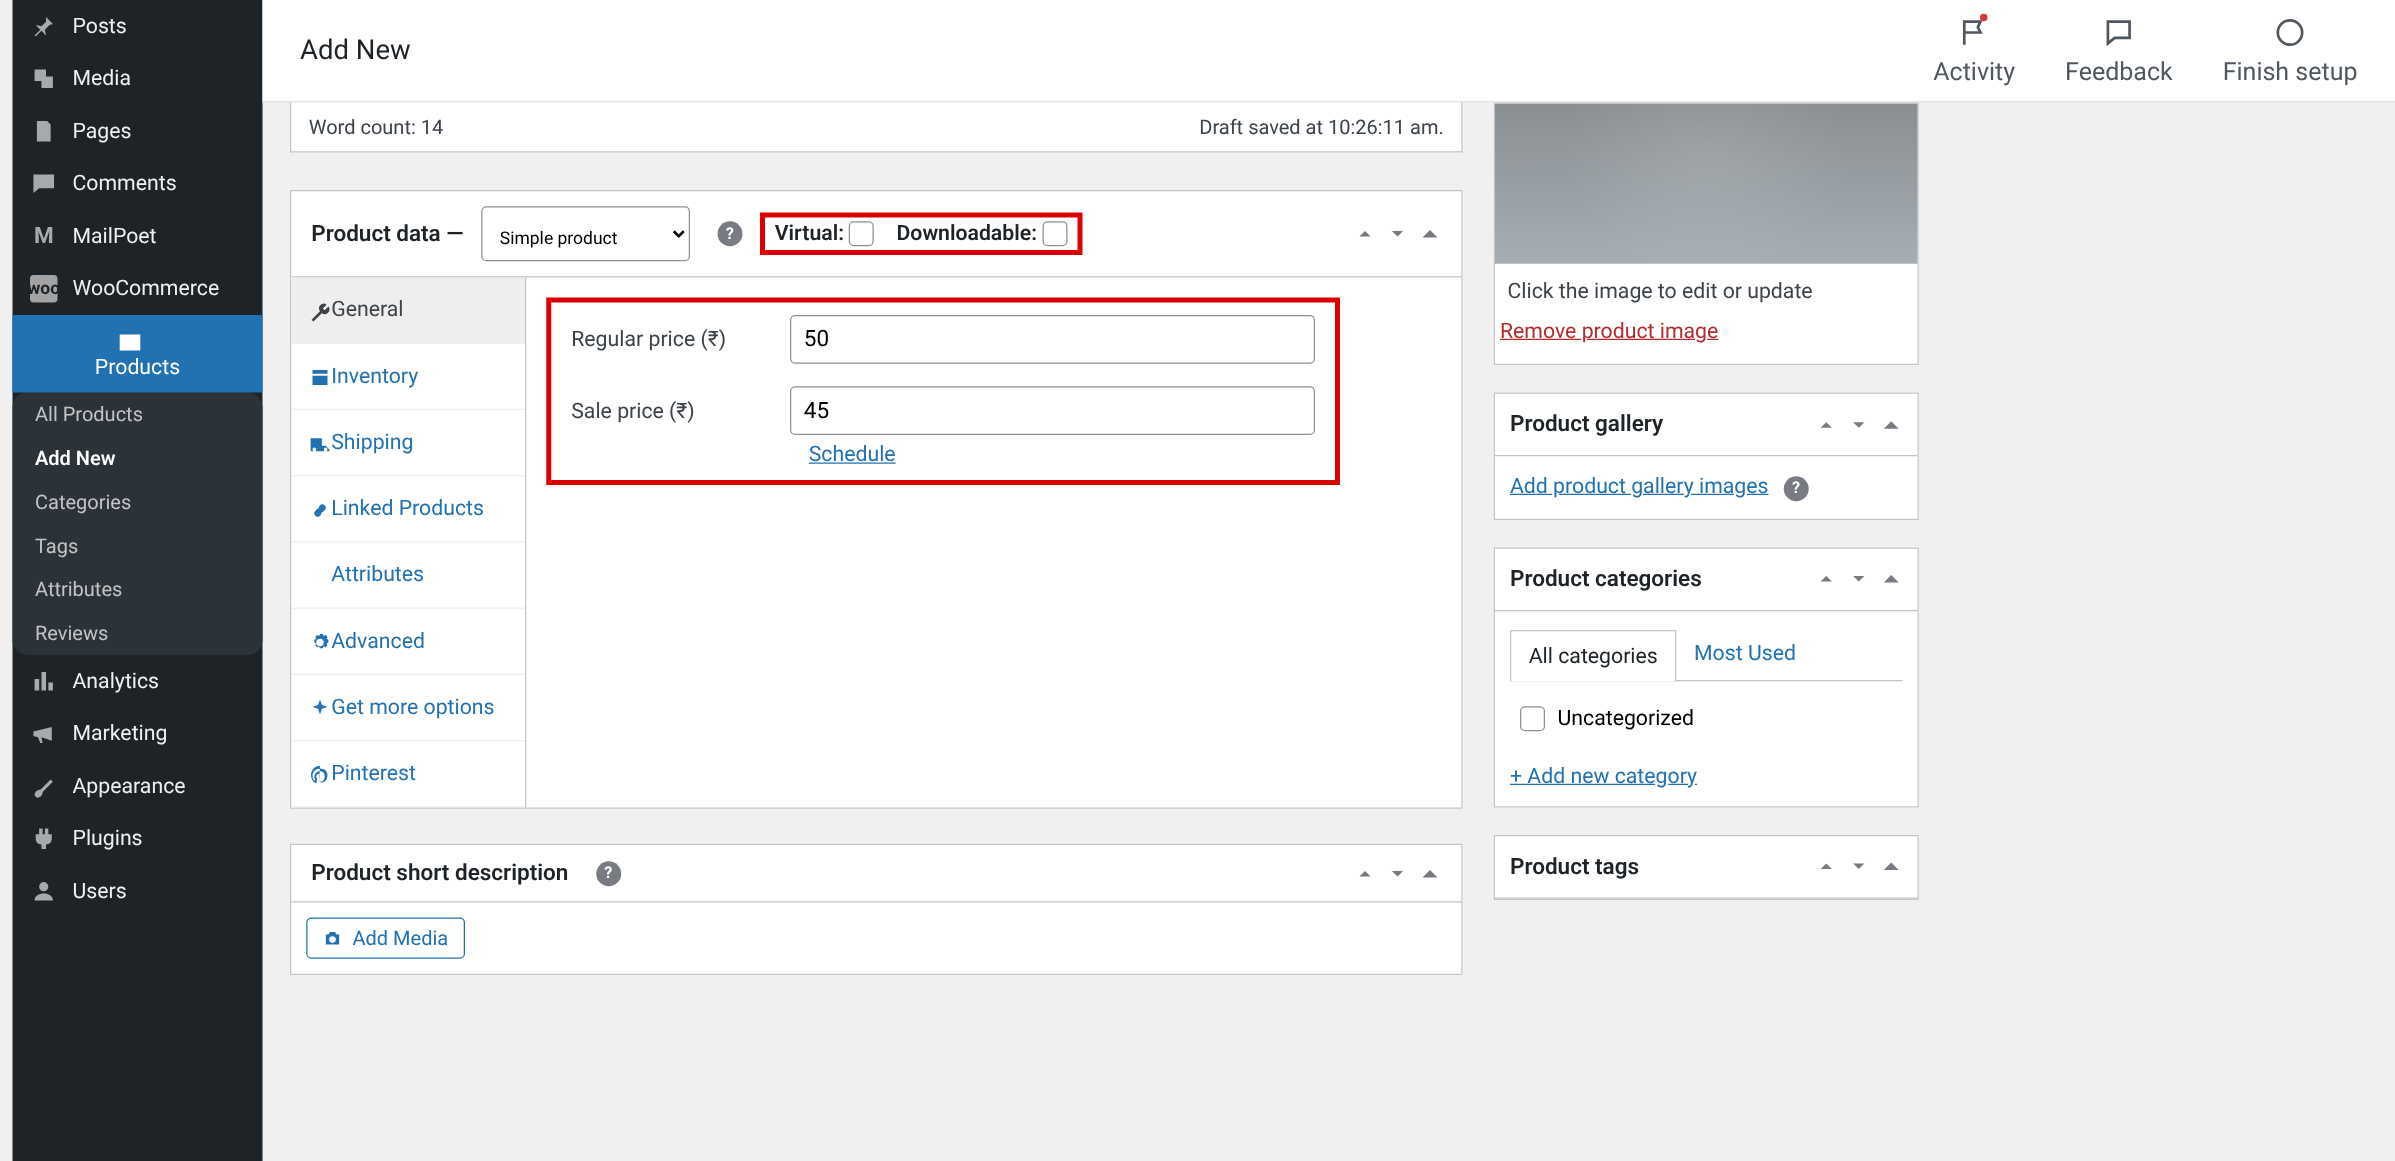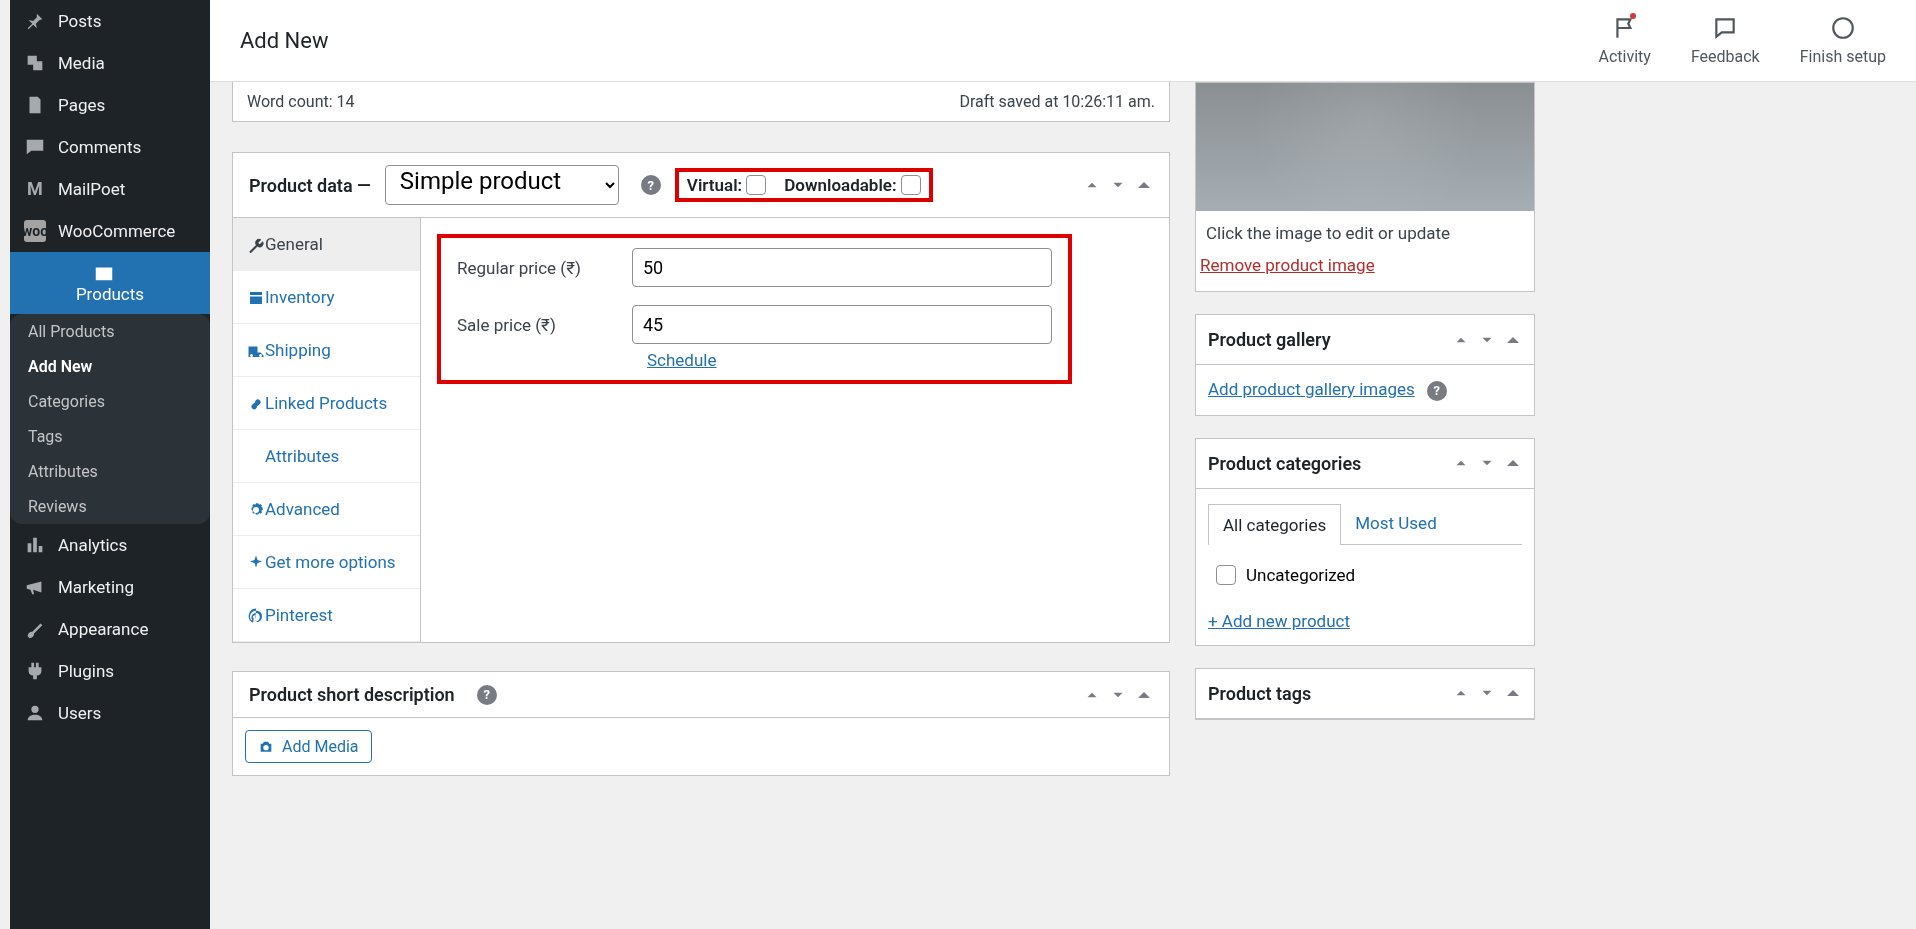--- a/index.html
+++ b/index.html
@@ -13,34 +13,34 @@
 .menu-item.active svg { fill: #fff; }
 .menu-item.active::after { content: ""; position: absolute; right: -10px; width: 0; height: 0; border: 10px solid transparent; border-right-color: #f0f0f1; }
 .submenu { background: #2c3338; border-radius: 12px; }
 .submenu-item { padding: 8px 14px 8px 18px; color: #c3c4c7; font-size: 16px; cursor: pointer; }
 .submenu-item.current { color: #fff; font-weight: 600; }
 
 
 .topbar { position: absolute; left: 210px; top: 0; right: 0; height: 82px; background: #fff; border-bottom: 1px solid #dcdcde; display: flex; align-items: center; padding: 0 30px; justify-content: space-between; }
 .topbar h1 { font-size: 22px; font-weight: 400; color: #1d2327; }
 .top-actions { display: flex; gap: 40px; }
-.top-action { display: flex; flex-direction: column; align-items: center; color: #50575e; font-size: 16px; cursor: pointer; }
+.top-action { display: flex; flex-direction: column; align-items: center; color: #50575e; font-size: 20px; cursor: pointer; }
 .top-action svg { width: 26px; height: 26px; fill: none; stroke: #50575e; stroke-width: 2; margin-bottom: 6px; }
 .top-action .dot { position: absolute; width: 6px; height: 6px; background: #d63638; border-radius: 50%; transform: translate(8px,-2px); }
 
 
 .main { position: absolute; left: 232px; top: 82px; width: 938px; }
 .right { position: absolute; left: 1195px; top: 82px; width: 340px; }
 
 .wcount { border: 1px solid #c3c4c7; border-top: none; background: #fff; display: flex; justify-content: space-between; padding: 10px 14px; font-size: 16px; color: #3c434a; margin-bottom: 30px; }
 
 .panel { border: 1px solid #c3c4c7; background: #fff; margin-bottom: 28px; }
 .panel-head { display: flex; align-items: center; padding: 12px 16px; border-bottom: 1px solid #c3c4c7; gap: 14px; }
 .panel-title { font-size: 18px; font-weight: 600; color: #1d2327; }
-.panel-head select { font-size: 24px; padding: 0 40px 8px 10px; border: 1px solid #8c8f94; border-radius: 4px; background:#fff; }
+.panel-head select { font-size: 14px; padding: 16px 40px 8px 10px; border: 1px solid #8c8f94; border-radius: 4px; background:#fff; }
 .panel-head-actions { margin-left:auto; display:flex; gap:8px; color:#787c82; }
 .panel-head-actions svg { width:18px; height:18px; fill:#787c82; cursor:pointer;}
 
 .hl-red { border: 4px solid #d00; padding: 3px 8px; display: inline-flex; align-items:center; gap: 18px; }
 .chk-label { font-size: 17px; font-weight:600; color:#1d2327; display:flex; align-items:center; gap:4px;}
 .chk { width: 20px; height: 20px; border: 1px solid #8c8f94; border-radius: 4px; background:#fff; }
 
 .pdata-body { display:flex; }
 .tabs { width: 188px; border-right:1px solid #c3c4c7; }
 .tab { display:flex; align-items:flex-end; padding:16px 14px; font-size:17px; border-bottom:1px solid #eee; cursor:pointer; color:#2271b1;}
@@ -351,21 +351,21 @@
     </div>
     <div class="side-body">
       <div class="cat-tabs">
         <div class="cat-tab active">All categories</div>
         <div class="cat-tab" style="border:none;">Most Used</div>
       </div>
       <div class="cat-item">
         <span class="chk"></span>
         <span>Uncategorized</span>
       </div>
-      <div style="margin-top:20px;"><span class="link">+ Add new product</span></div>
+      <div style="margin-top:20px;"><span class="link">+ Add new category</span></div>
     </div>
   </div>
 
   <div class="side-panel">
     <div class="side-head">
         <h3>Product tags</h3>
       <div class="panel-head-actions" style="margin-left:auto;">
         <svg viewBox="0 0 24 24">
             <path d="M6 15l6-6 6 6z"></path>
           </svg>

